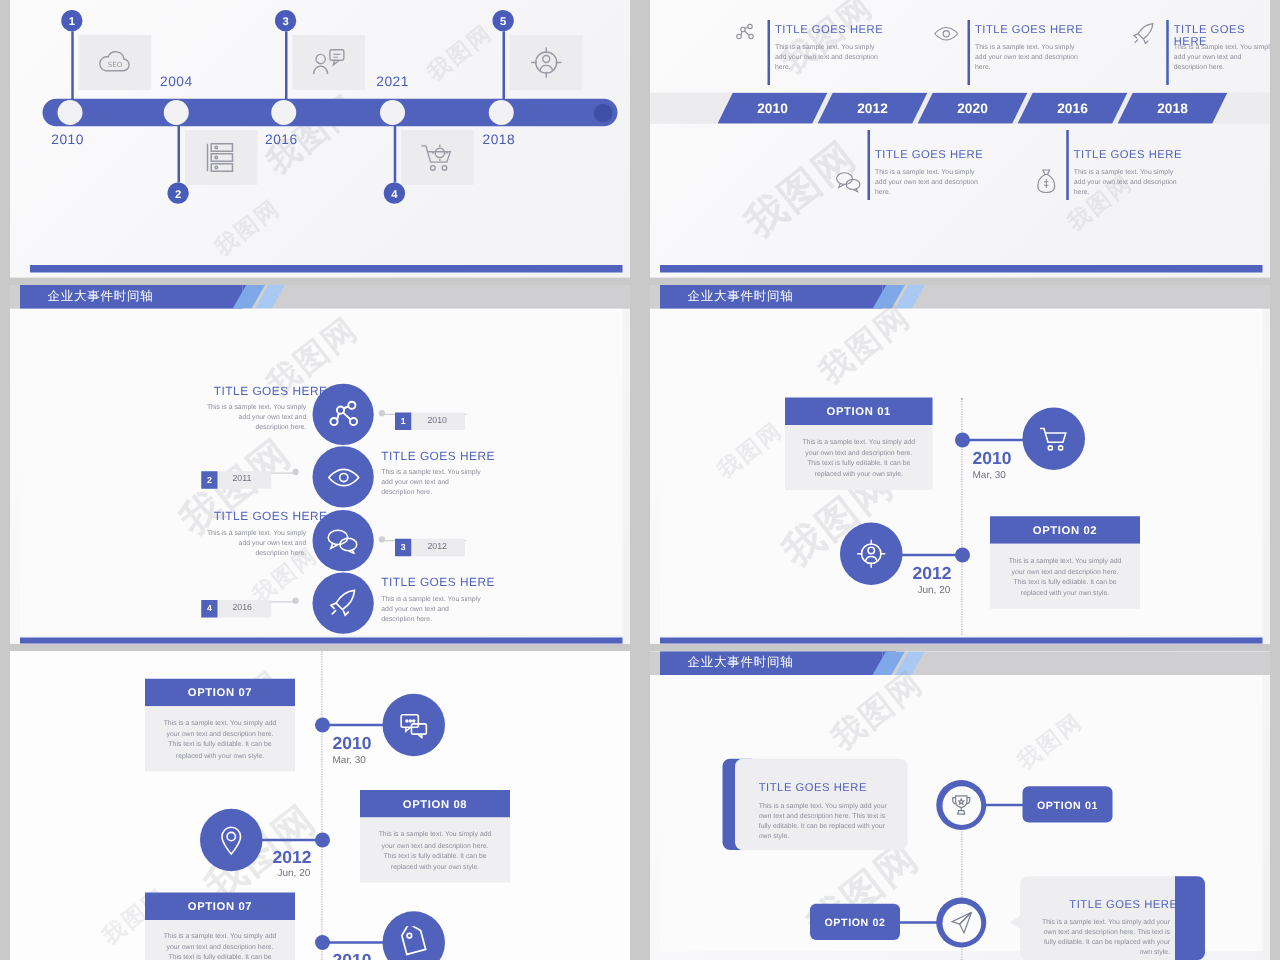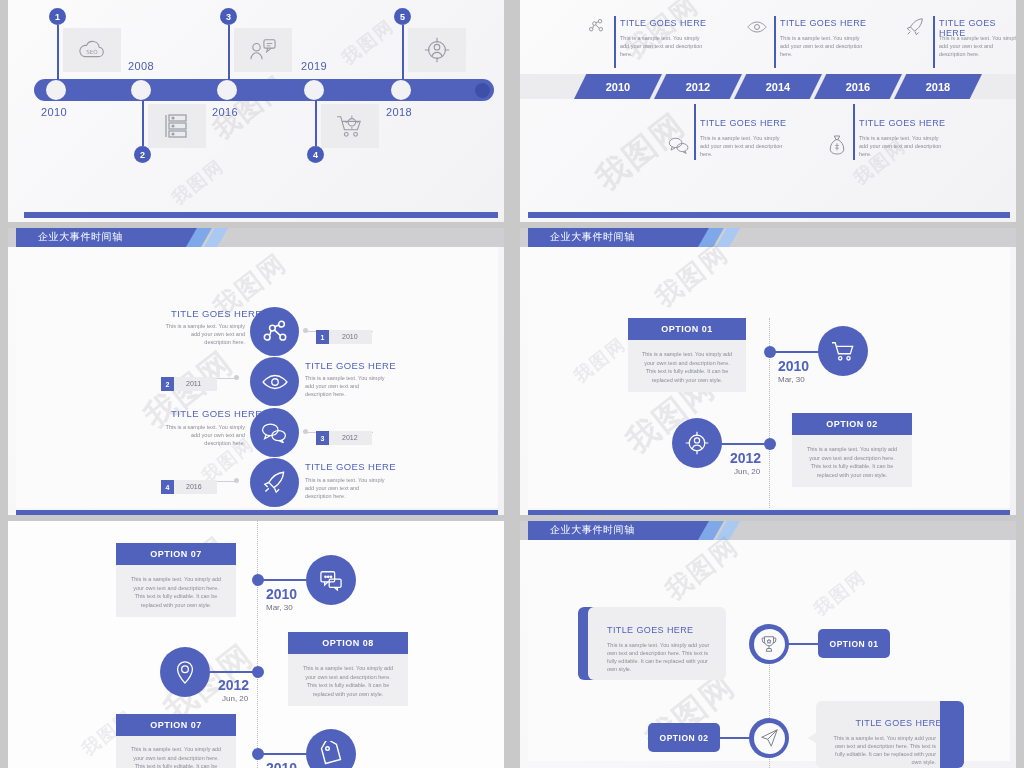--- a/index.html
+++ b/index.html
@@ -136,21 +136,21 @@
   <div class="stem" style="left:49px;top:25px;height:55px;"></div>
   <div class="circ" style="left:38px;top:80px;width:20px;height:20px;background:#f2f2f4;"></div>
   <div class="yr" style="left:33px;top:106px;">2010</div>
   <div class="icon-plate" style="left:55px;top:28px;width:58px;height:44px;">
     <svg width="32" height="24" viewBox="0 0 34 24" fill="none" stroke="#9a9aa6" stroke-width="1.2">
       <path d="M9 19h15a5 5 0 0 0 .6-9.96A7 7 0 0 0 11.2 7.2 4.4 4.4 0 0 0 9 19z"></path>
       <text x="17" y="16" font-size="6" fill="#9a9aa6" stroke="none" text-anchor="middle" font-family="DejaVu Sans">SEO</text>
     </svg>
   </div>
 
-  <div class="yr" style="left:120px;top:60px;">2008</div>
+  <div class="yr" style="left:120px;top:60px;">2004</div>
   <div class="circ" style="left:123px;top:80px;width:20px;height:20px;background:#f2f2f4;"></div>
   <div class="stem" style="left:134px;top:100px;height:46px;"></div>
   <div class="num-badge" style="left:126px;top:146px;">2</div>
   <div class="icon-plate" style="left:140px;top:104px;width:58px;height:44px;">
     <svg width="26" height="28" viewBox="0 0 26 28" fill="none" stroke="#9a9aa6" stroke-width="1.2">
       <rect x="5" y="3" width="17" height="6"></rect>
           <rect x="5" y="11" width="17" height="6"></rect>
           <rect x="5" y="19" width="17" height="6"></rect>
       <circle cx="9" cy="6" r="1"></circle>
           <circle cx="9" cy="14" r="1"></circle>
@@ -166,21 +166,21 @@
   <div class="icon-plate" style="left:226px;top:28px;width:58px;height:44px;">
     <svg width="30" height="26" viewBox="0 0 32 28" fill="none" stroke="#9a9aa6" stroke-width="1.2">
       <circle cx="9" cy="11" r="4"></circle>
           <path d="M3 24c0-4 3-7 6-7s6 3 6 7"></path>
       <rect x="17" y="3" width="12" height="9" rx="1.5"></rect>
           <path d="M21 12l-1 4 5-4"></path>
       <path d="M20 7h6M20 9.5h4" stroke-width="1"></path>
     </svg>
   </div>
 
-  <div class="yr" style="left:293px;top:60px;">2019</div>
+  <div class="yr" style="left:293px;top:60px;">2021</div>
   <div class="circ" style="left:296px;top:80px;width:20px;height:20px;background:#f2f2f4;"></div>
   <div class="stem" style="left:307px;top:100px;height:46px;"></div>
   <div class="num-badge" style="left:299px;top:146px;">4</div>
   <div class="icon-plate" style="left:313px;top:104px;width:58px;height:44px;">
     <svg width="32" height="26" viewBox="0 0 34 28" fill="none" stroke="#9a9aa6" stroke-width="1.2">
       <path d="M3 4h4l4 14h14l3-9H9"></path>
           <circle cx="13" cy="23" r="2"></circle>
           <circle cx="23" cy="23" r="2"></circle>
       <circle cx="19" cy="10" r="4"></circle>
           <path d="M19 5v-2M19 17v-2M24 10h2M12 10h2"></path>
@@ -206,21 +206,21 @@
 <div class="slide" id="s2" style="left:520px;top:0;width:496px;height:222px;">
   <div class="paper"></div>
   <div class="wm" style="left:100px;top:10px;">我图网</div>
   <div class="wm lg" style="left:70px;top:130px;">我图网</div>
   <div class="wm sm" style="left:330px;top:150px;">我图网</div>
 
   <div style="position:absolute;left:0;top:74px;width:100%;height:25px;background:#ececee;"></div>
 
   <div style="position:absolute;left:54px;top:74px;width:88px;height:25px;background:#5162bd;clip-path:polygon(14% 0,100% 0,86% 100%,0 100%);display:flex;align-items:center;justify-content:center;color:#fff;font-size:11px;font-weight:bold;">2010</div>
   <div style="position:absolute;left:134px;top:74px;width:88px;height:25px;background:#5162bd;clip-path:polygon(14% 0,100% 0,86% 100%,0 100%);display:flex;align-items:center;justify-content:center;color:#fff;font-size:11px;font-weight:bold;">2012</div>
-  <div style="position:absolute;left:214px;top:74px;width:88px;height:25px;background:#5162bd;clip-path:polygon(14% 0,100% 0,86% 100%,0 100%);display:flex;align-items:center;justify-content:center;color:#fff;font-size:11px;font-weight:bold;">2014</div>
+  <div style="position:absolute;left:214px;top:74px;width:88px;height:25px;background:#5162bd;clip-path:polygon(14% 0,100% 0,86% 100%,0 100%);display:flex;align-items:center;justify-content:center;color:#fff;font-size:11px;font-weight:bold;">2020</div>
   <div style="position:absolute;left:294px;top:74px;width:88px;height:25px;background:#5162bd;clip-path:polygon(14% 0,100% 0,86% 100%,0 100%);display:flex;align-items:center;justify-content:center;color:#fff;font-size:11px;font-weight:bold;">2016</div>
   <div style="position:absolute;left:374px;top:74px;width:88px;height:25px;background:#5162bd;clip-path:polygon(14% 0,100% 0,86% 100%,0 100%);display:flex;align-items:center;justify-content:center;color:#fff;font-size:11px;font-weight:bold;">2018</div>
 
   <div style="position:absolute;left:68px;top:18px;width:16px;height:16px;">
     <svg width="16" height="16" viewBox="0 0 20 20" fill="none" stroke="#8e8e9a" stroke-width="1.1">
       <circle cx="4" cy="14" r="2.2"></circle>
           <circle cx="15" cy="4" r="2.2"></circle>
           <circle cx="16" cy="14" r="2.2"></circle>
           <circle cx="8" cy="7" r="2.2"></circle>
       <path d="M6 12.5L7 9M9.6 6l3.6-1.4M9.4 8.4L14 12.6"></path>

